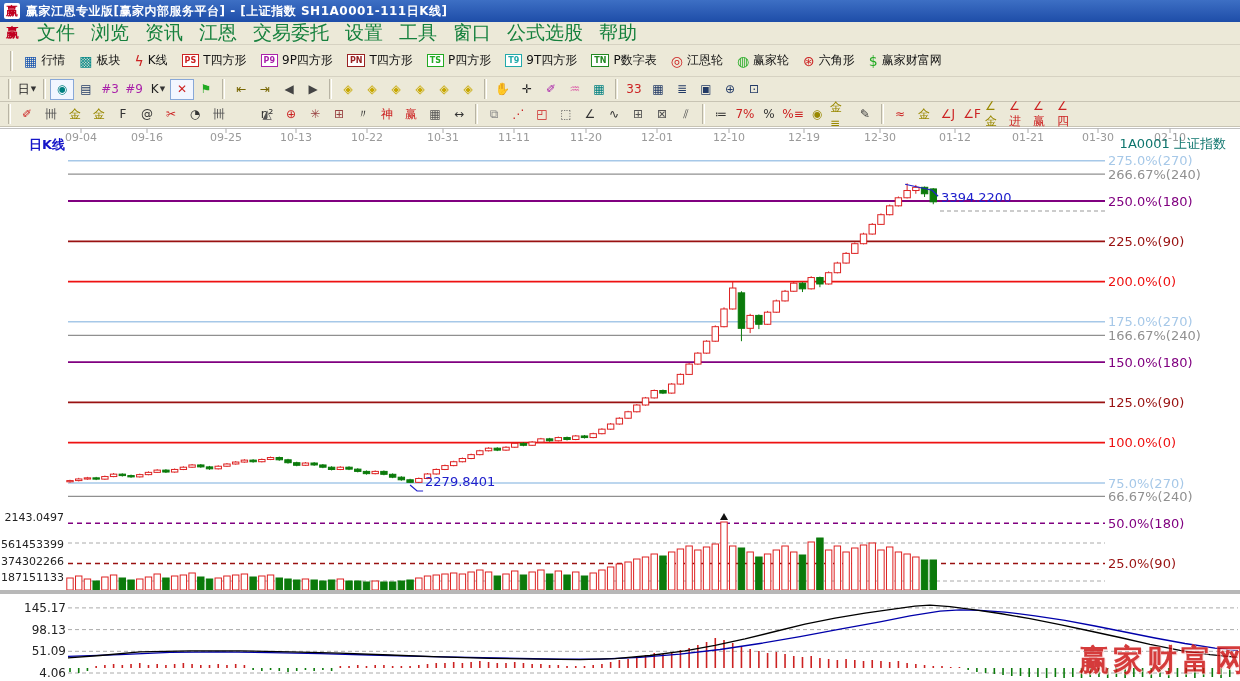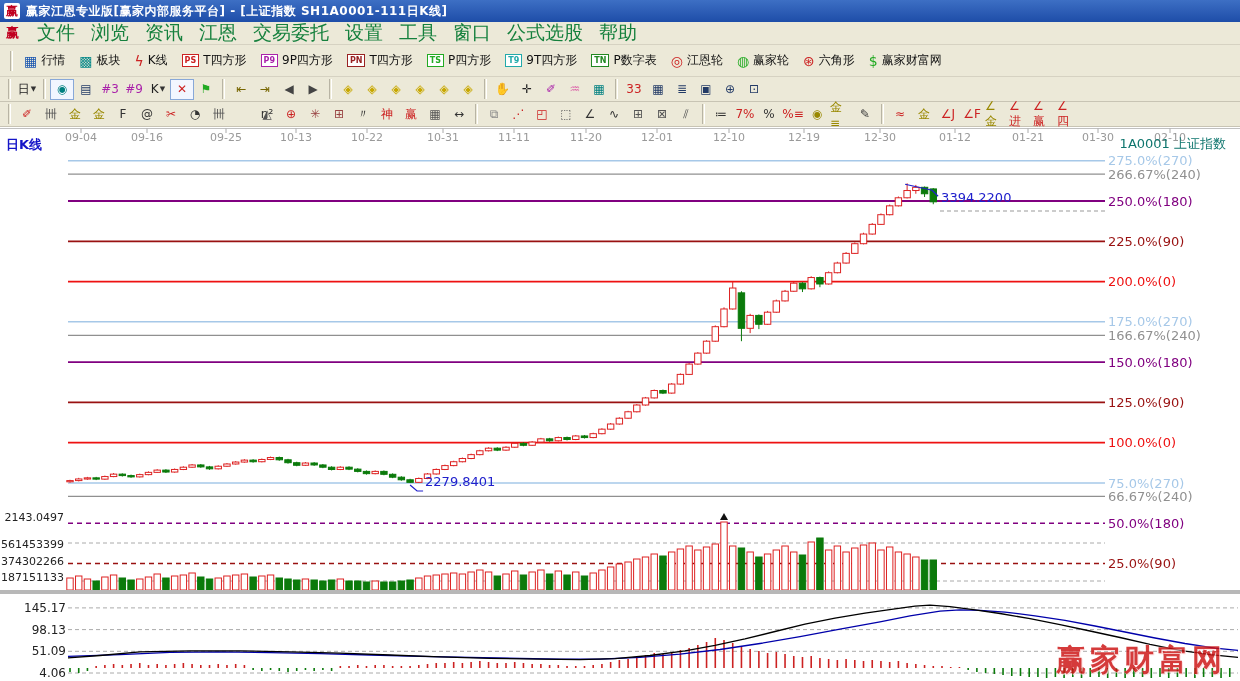--- a/index.html
+++ b/index.html
@@ -18,21 +18,21 @@
   .sep { width:3px; height:20px; border-left:1px solid #b8b4a4; border-right:1px solid #fff; margin:0 4px; }
   .btn1 { display:flex; align-items:center; gap:4px; padding:2px 7px; font-size:12px; color:#111; white-space:nowrap; }
   .btn1 .ic { font-size:14px; line-height:16px; }
   .btn1 .icbox { font-size:8px; font-weight:bold; border:1px solid; padding:1px 2px; line-height:9px; background:#fff; }
   .btn2 { width:24px; height:21px; display:flex; align-items:center; justify-content:center; font-size:12px;
           border:1px solid transparent; position:relative; }
   .btn2.sel { border:1px solid #88a8d8; background:#f2f6ff; }
   .btn2 .caret { font-size:7px; color:#333; margin-left:1px; }
   .chart-wrap { position:relative; width:1240px; height:554px; background:#fff; }
   .chart-wrap svg { position:absolute; left:0; top:0; }
-  .ov { position:absolute; white-space:nowrap; }
+  .ov { position:absolute; white-space:nowrap;margin-left:23px; }
   .kline-label { left:6px; top:9px; color:#1515c8; font-size:13px; font-weight:bold; }
   .symbol-label { right:14px; top:8px; color:#0f766e; font-size:13px; }
   .macd-header { left:5px; top:466px; font-size:12px; }
   .macd-header span { margin-right:14px; }
   .c-blue { color:#1515c8; } .c-mag { color:#cc00cc; }
   .watermark { left:1056px; top:513px; font-size:30px; font-weight:bold; color:#cc1111; opacity:.82;
                letter-spacing:4px; text-shadow:0 0 1px #fff, 1px 1px 0 #ffd9d9; }
 </style>
 </head>
 <body>

